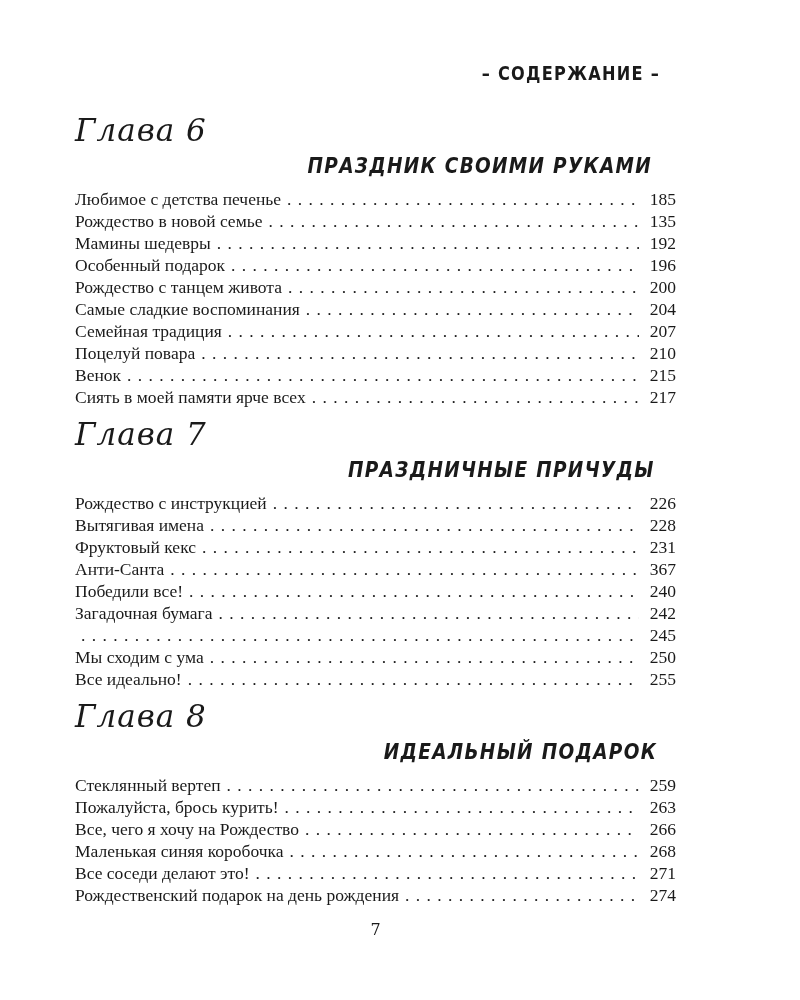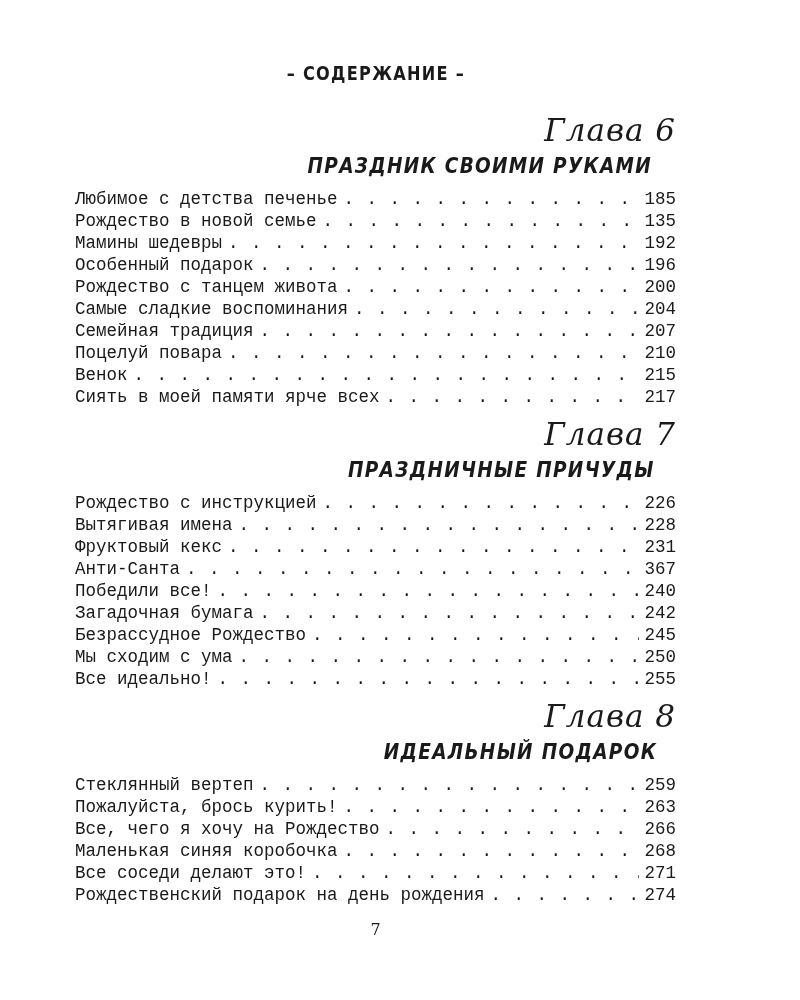--- a/index.html
+++ b/index.html
@@ -14,37 +14,37 @@
     position: relative;
   }
   .page {
     width: 601px;
     margin-left: 75px;
     color: #1a1a1a;
   }
   
   .toc-header {
     padding-top: 62px;
-    text-align: center;
+    text-align: right;
     line-height: 22px;
   }
   .toc-header span {
     display: inline-block;
     font-family: "DejaVu Sans", "Liberation Sans", sans-serif;
     font-weight: bold;
     font-size: 19px;
     letter-spacing: 1.5px;
     transform: scaleX(0.85);
     white-space: nowrap;
   }
   
   .chapter { margin-top: 6px; }
   .chapter:first-of-type { margin-top: 24px; }
   .chapter-label-wrap {
-    text-align: right;
+    text-align: left;
     line-height: 40px;
   }
   .chapter-label {
     font-family: "DejaVu Serif", "Liberation Serif", serif;
     font-style: italic;
     font-size: 31px;
     letter-spacing: 1px;
   }
   .chapter-title-wrap {
     text-align: right;
@@ -58,21 +58,21 @@
     font-size: 21px;
     letter-spacing: 1.5px;
     transform: scaleX(0.88);
     white-space: nowrap;
   }
   
   .entries { margin-top: 10px; }
   .toc-row {
     display: flex;
     align-items: flex-end;
-    font-family: Liberation Mono, monospace;
+    font-family: Liberation Serif, serif;
     font-size: 17.5px;
     line-height: 22px;
   }
   .toc-title { white-space: nowrap; }
   .toc-dots {
     flex: 1;
     overflow: hidden;
     white-space: nowrap;
     margin: 0 3px 0 6px;
   }
@@ -212,21 +212,20 @@
     <span class="toc-page">240</span>
   </div>
 
   <div class="toc-row">
     <span class="toc-title">Загадочная бумага</span>
     <span class="toc-dots" aria-hidden="true"></span>
     <span class="toc-page">242</span>
   </div>
 
   <div class="toc-row">
-    <span class="toc-title">Безрассудное Рождество</span>
     <span class="toc-dots" aria-hidden="true"></span>
     <span class="toc-page">245</span>
   </div>
 
   <div class="toc-row">
     <span class="toc-title">Мы сходим с ума</span>
     <span class="toc-dots" aria-hidden="true"></span>
     <span class="toc-page">250</span>
   </div>
 

